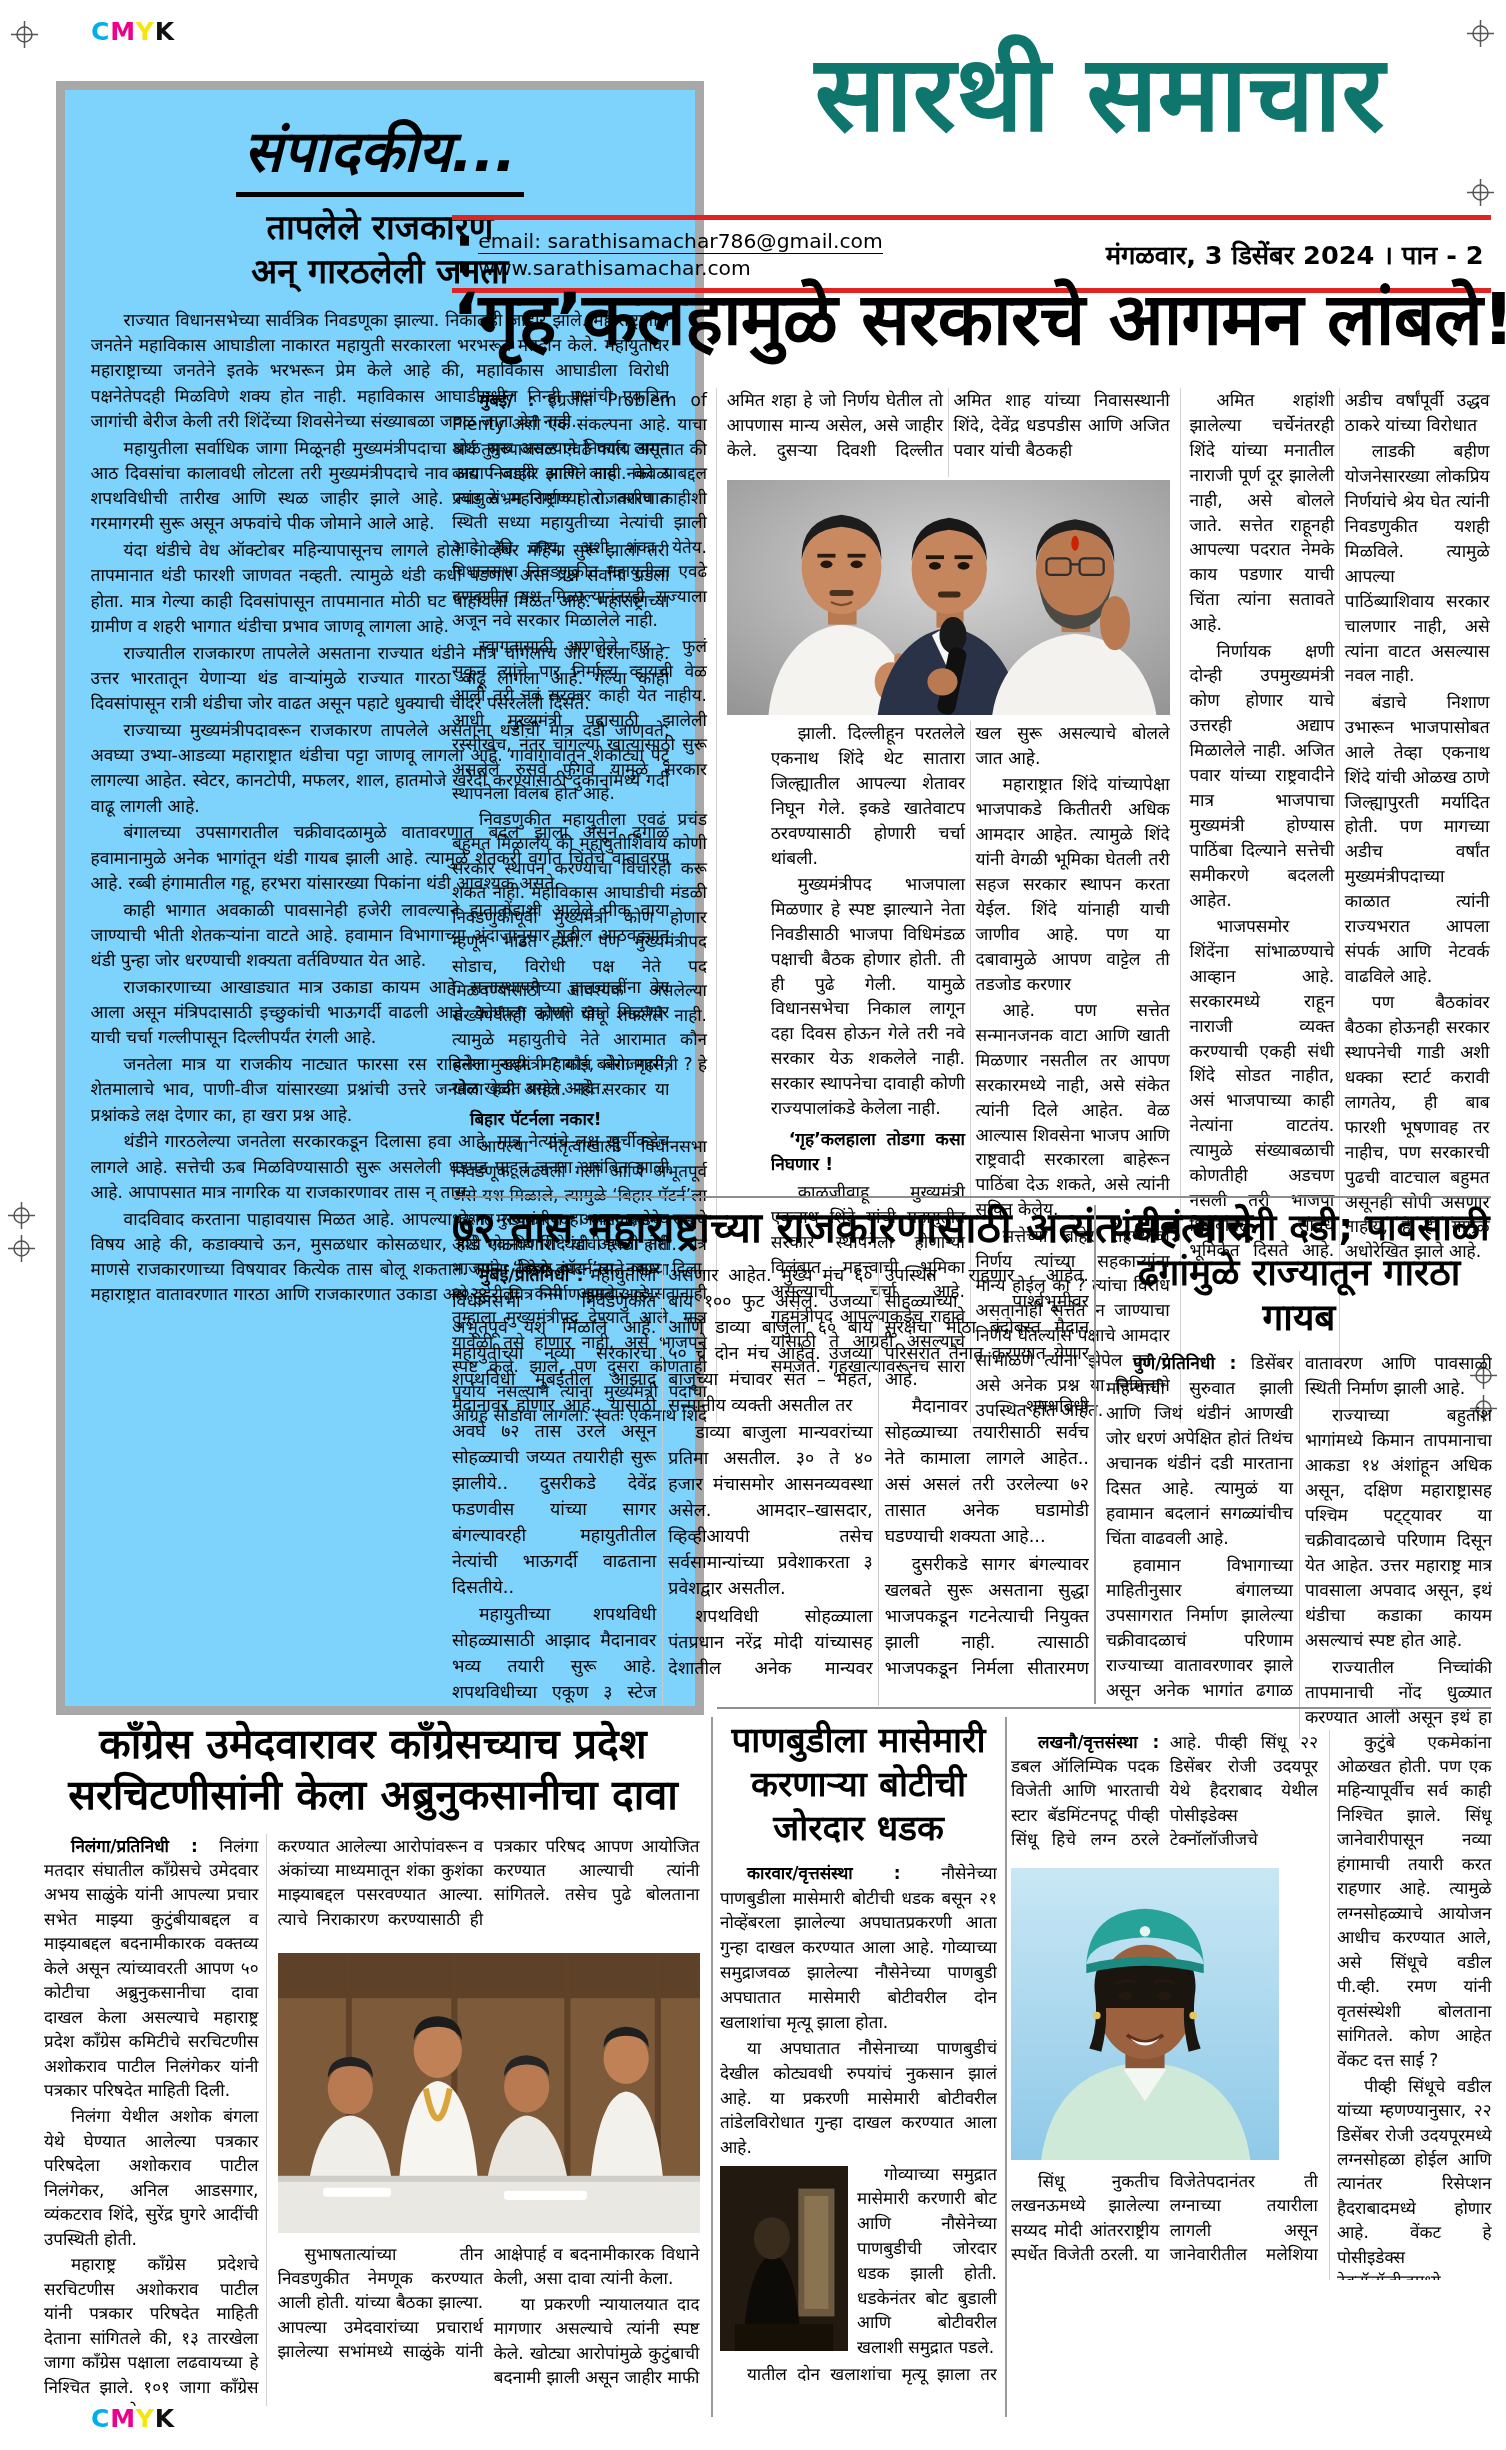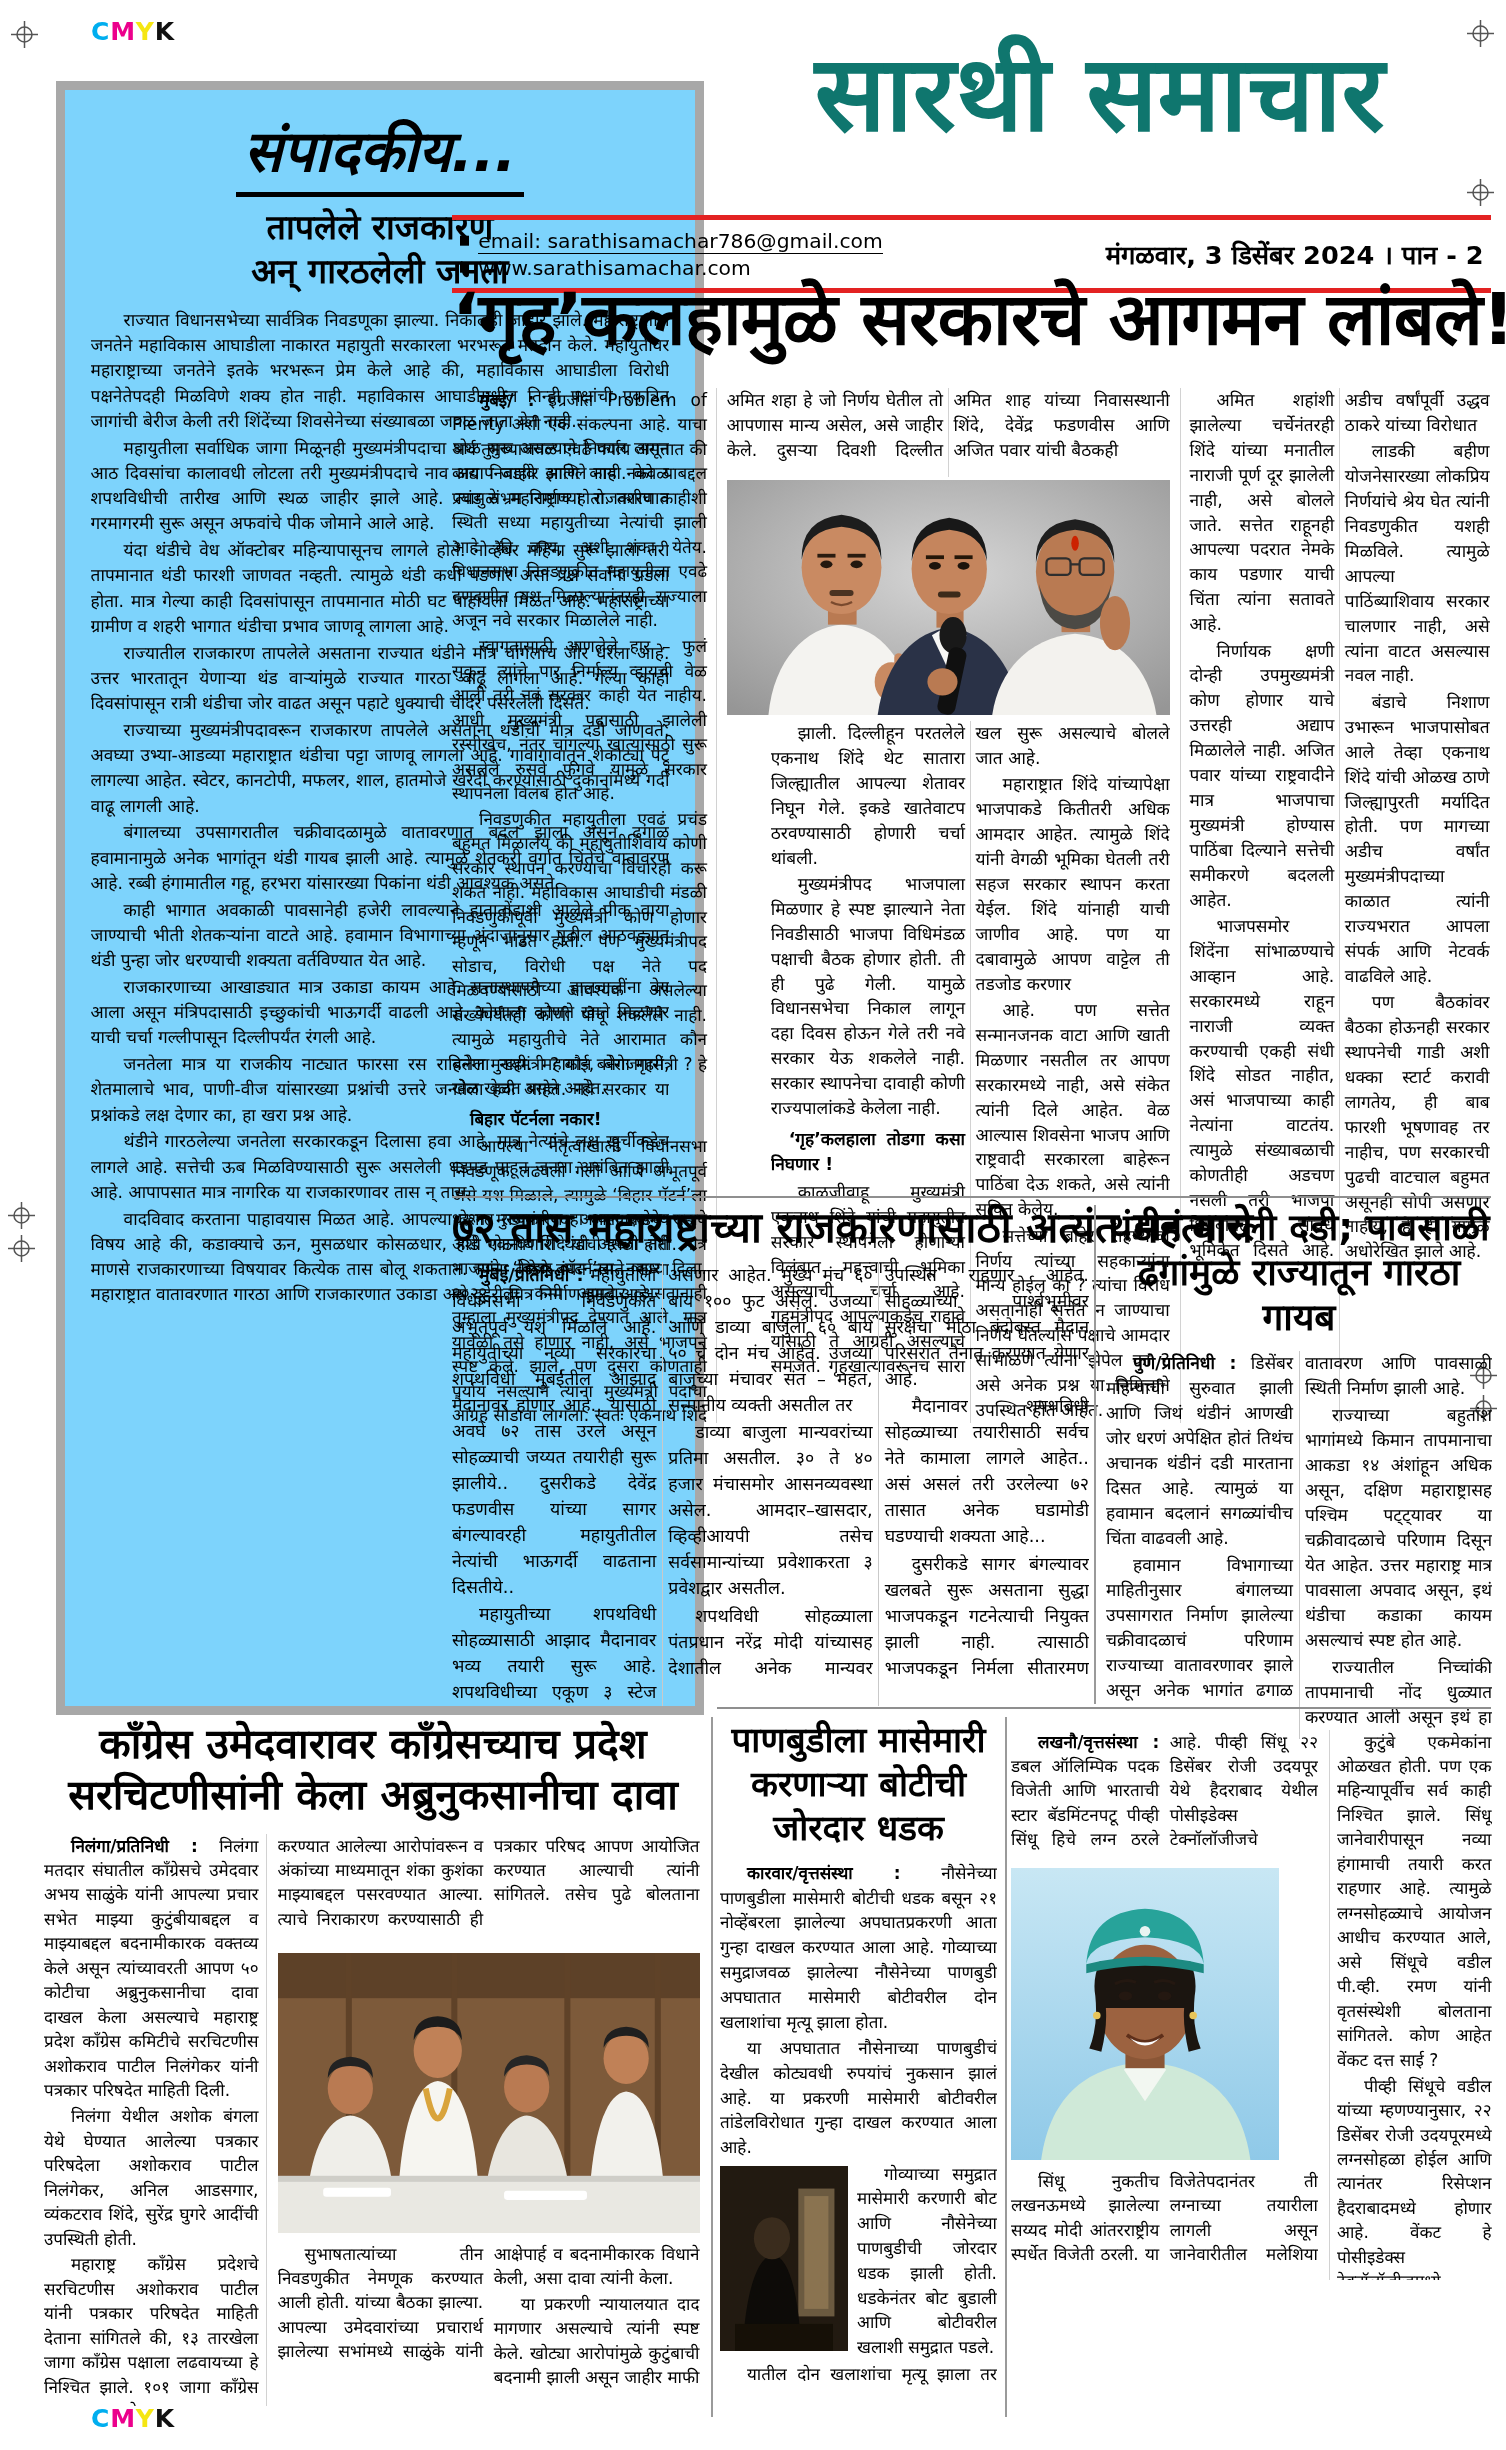--- a/index.html
+++ b/index.html
@@ -175,21 +175,21 @@
   <div class="lead-body">
     <div class="lead-col1 jtxt">
       <div class="para"><b class="byl">मुंबई/ :</b> <span>इंग्रजीत Problem of Plenty अशी एक संकल्पना आहे. याचा अर्थ तुमच्याजवळ एवढे पर्याय असतात की काय निवडावे आणि काय नको याबद्दल प्रचंड संभ्रम निर्माण होतो. तशीच काहीशी स्थिती सध्या महायुतीच्या नेत्यांची झाली आहे की काय, अशी शंका येतेय. विधानसभा निवडणुकीत महायुतीला एवढे दणदणीत यश मिळाल्यानंतरही राज्याला अजून नवे सरकार मिळालेले नाही.</span></div>
       <div class="para">स्वागतासाठी आणलेले हार – फुलं सुकून त्यांचे पार निर्माल्य व्हायची वेळ आली तरी नवं सरकार काही येत नाहीय. आधी मुख्यमंत्री पदासाठी झालेली रस्सीखेच, नंतर चांगल्या खात्यांसाठी सुरू असलेले रुसवे फुगवे यामुळे सरकार स्थापनेला विलंब होत आहे.</div>
       <div class="para">निवडणुकीत महायुतीला एवढं प्रचंड बहुमत मिळालंय की महायुतीशिवाय कोणी सरकार स्थापन करण्याचा विचारही करू शकत नाही. महाविकास आघाडीची मंडळी निवडणुकीपूर्वी मुख्यमंत्री कोण होणार म्हणून भांडत होती. पण मुख्यमंत्रीपद सोडाच, विरोधी पक्ष नेते पद मिळवण्यासाठी आवश्यक असलेल्या संख्येपर्यंतही कोणी पोचू शकलेले नाही. त्यामुळे महायुतीचे नेते आरामात कौन बनेगा मुख्यमंत्री ? कौन बनेगा गृहमंत्री ? हे खेळ खेळत बसले आहेत.</div>
       <div class="subhead">बिहार पॅटर्नला नकार!</div>
       <div class="para">आपल्या नेतृत्वाखाली विधानसभा निवडणूक लढवली गेली आणि अभूतपूर्व असे यश मिळाले, त्यामुळे ‘बिहार पॅटर्न’ला धरून मुख्यमंत्रीपद आपल्याकडेच राहावे अशी एकनाथ शिंदे यांची इच्छा होती. मात्र भाजपने ‘बिहार पॅटर्न’ला नकार दिला. २०२२ ला कमी आमदार असतानाही तुम्हाला मुख्यमंत्रीपद देण्यात आले. मात्र यावेळी तसे होणार नाही, असे भाजपने स्पष्ट केले. झाले, पण दुसरा कोणताही पर्याय नसल्याने त्यांना मुख्यमंत्री पदाचा आग्रह सोडावा लागला. स्वतः एकनाथ शिंदे यांनी पत्रकार परिषद घेऊन पंतप्रधान नरेंद्र मोदी आणि केंद्रीय गृहमंत्री</div>
     </div>
     <div class="lead-mid">
       <div class="mid-top jtxt">
-        <div>अमित शहा हे जो निर्णय घेतील तो आपणास मान्य असेल, असे जाहीर केले. दुसऱ्या दिवशी दिल्लीत अमित शाह यांच्या निवासस्थानी शिंदे, देवेंद्र फडणवीस आणि अजित पवार यांची बैठकही</div>
+        <div>अमित शहा हे जो निर्णय घेतील तो आपणास मान्य असेल, असे जाहीर केले. दुसऱ्या दिवशी दिल्लीत अमित शाह यांच्या निवासस्थानी शिंदे, देवेंद्र धडपडीस आणि अजित पवार यांची बैठकही</div>
 
       </div>
       <svg class="photo-politicians photo-frame" viewBox="0 0 588 312" preserveAspectRatio="none">
         <defs>
           <radialGradient id="pbg" cx="50%" cy="40%" r="75%">
             <stop offset="0%" stop-color="#d6d6d6"></stop>
               <stop offset="100%" stop-color="#969696"></stop>
           </radialGradient>
         </defs>
         <rect width="588" height="312" fill="url(#pbg)"></rect>

